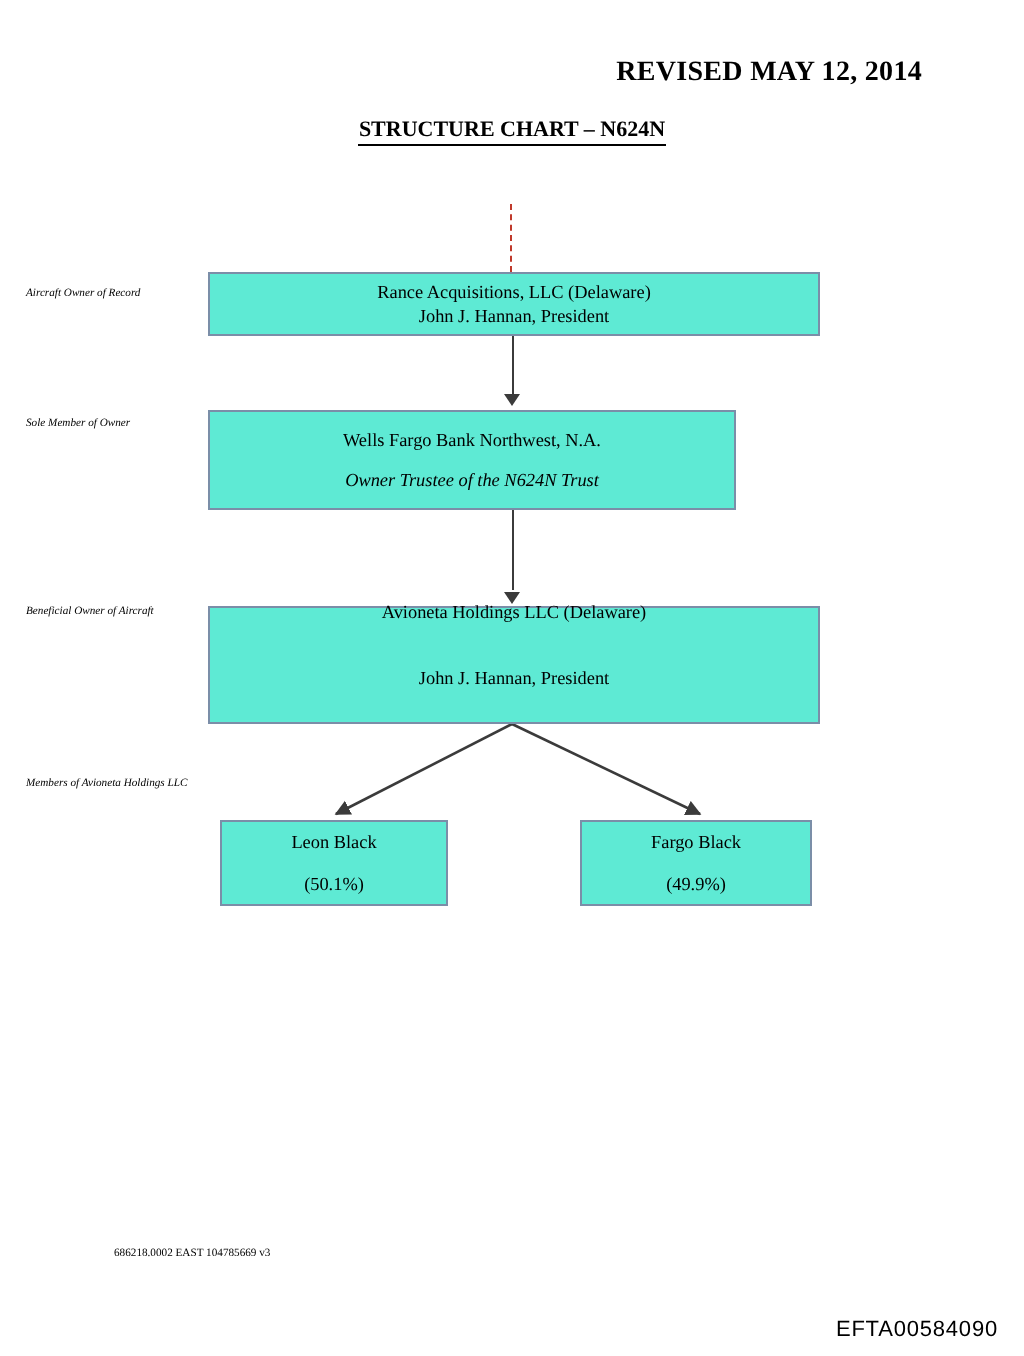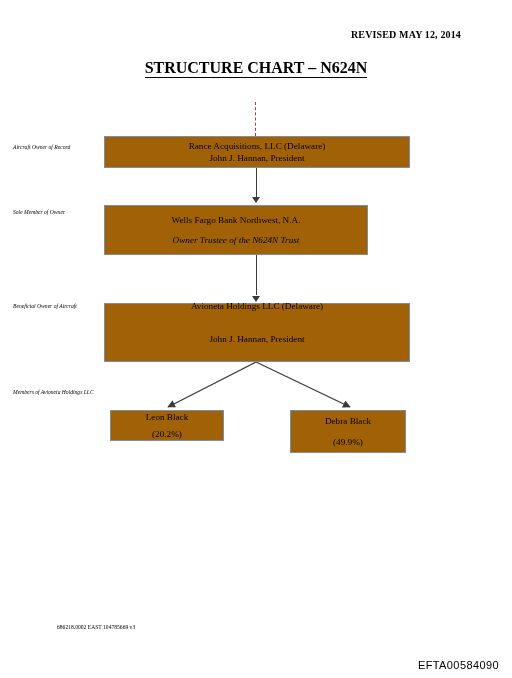--- a/index.html
+++ b/index.html
@@ -18,33 +18,33 @@
     background: #ffffff;
     overflow: hidden;
   }
 
   
   .revised {
     position: absolute;
     top: 29px;
     right: 51px;
     font-family: "Liberation Serif", serif;
-    font-size: 10px;
+    font-size: 14px;
     font-weight: bold;
     letter-spacing: 0.15px;
     color: #000;
     white-space: nowrap;
   }
   .chart-title {
     position: absolute;
     top: 59px;
     left: 0;
     width: 512px;
     text-align: center;
-    font-size: 16px;
+    font-size: 11px;
     font-weight: bold;
     color: #000;
   }
   .chart-title span {
     border-bottom: 1px solid #000;
     padding-bottom: 1px;
   }
 
   
   .node {
@@ -52,40 +52,40 @@
     box-sizing: border-box;
     display: flex;
     flex-direction: column;
     align-items: center;
     justify-content: center;
     text-align: center;
     color: #000;
     z-index: 3;
   }
   .node-blue {
-    background: #a16207;
+    background: #5eead4;
     border: 1px solid #7b8ea8;
     font-size: 9.2px;
     line-height: 1.32;
   }
   .node-yellow {
     background: #ffff00;
     border: 1px solid #c8a800;
     font-size: 9px;
     line-height: 1.3;
   }
   .node .ln { display: block; white-space: nowrap; }
   .node .ital { font-style: italic; }
   .gap { height: 8px; }
 
   #node-aircraft   { left: 202px; top: 83px;  width: 108px; height: 19px; }
   #node-rance      { left: 104px; top: 136px; width: 306px; height: 32px; }
   #node-wells      { left: 104px; top: 205px; width: 264px; height: 50px; }
   #node-avioneta   { left: 104px; top: 303px; width: 306px; height: 59px; gap: 20px; }
-  #node-leon       { left: 110px; top: 410px; width: 114px; height: 31px; }
+  #node-leon       { left: 110px; top: 410px; width: 114px; height: 43px; }
   #node-debra      { left: 290px; top: 410px; width: 116px; height: 43px; }
 
   
   .conn { position: absolute; z-index: 1; }
   .dashed-red {
     left: 255px;
     top: 102px;
     width: 0;
     height: 34px;
     border-left: 1.6px dashed #c0392b;
@@ -194,25 +194,25 @@
 
   <div class="node node-blue" id="node-avioneta">
     <span class="ln">Avioneta Holdings LLC (Delaware)</span>
     <span class="ln">John J. Hannan, President</span>
     <div class="gap"></div>
   </div>
 
   <div class="node node-blue" id="node-leon">
     <span class="ln">Leon Black</span>
     <div class="gap"></div>
-    <span class="ln">(20.2%)</span>
+    <span class="ln">(50.1%)</span>
   </div>
 
   <div class="node node-blue" id="node-debra">
-    <span class="ln">Debra Black</span>
+    <span class="ln">Fargo Black</span>
     <div class="gap"></div>
     <span class="ln">(49.9%)</span>
   </div>
 
   <div class="side-label" id="label-owner-record">Aircraft Owner of Record</div>
   <div class="side-label" id="label-sole-member">Sole Member of Owner</div>
   <div class="side-label" id="label-beneficial">Beneficial Owner of Aircraft</div>
   <div class="side-label" id="label-members">Members of Avioneta Holdings LLC</div>
 
   <div class="doc-ref">686218.0002 EAST 104785669 v3</div>

